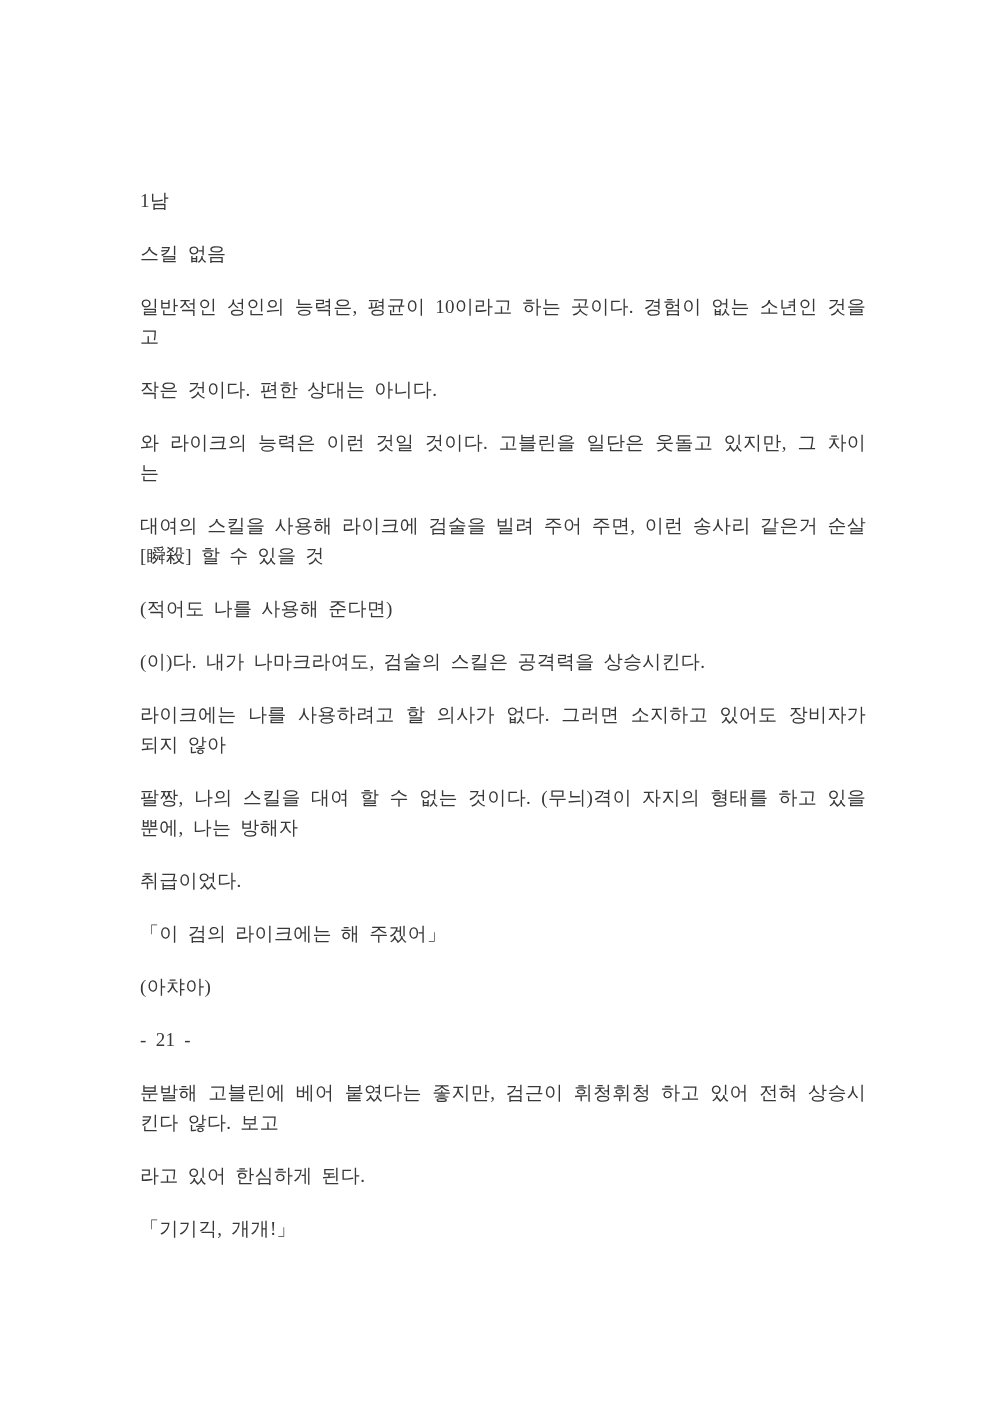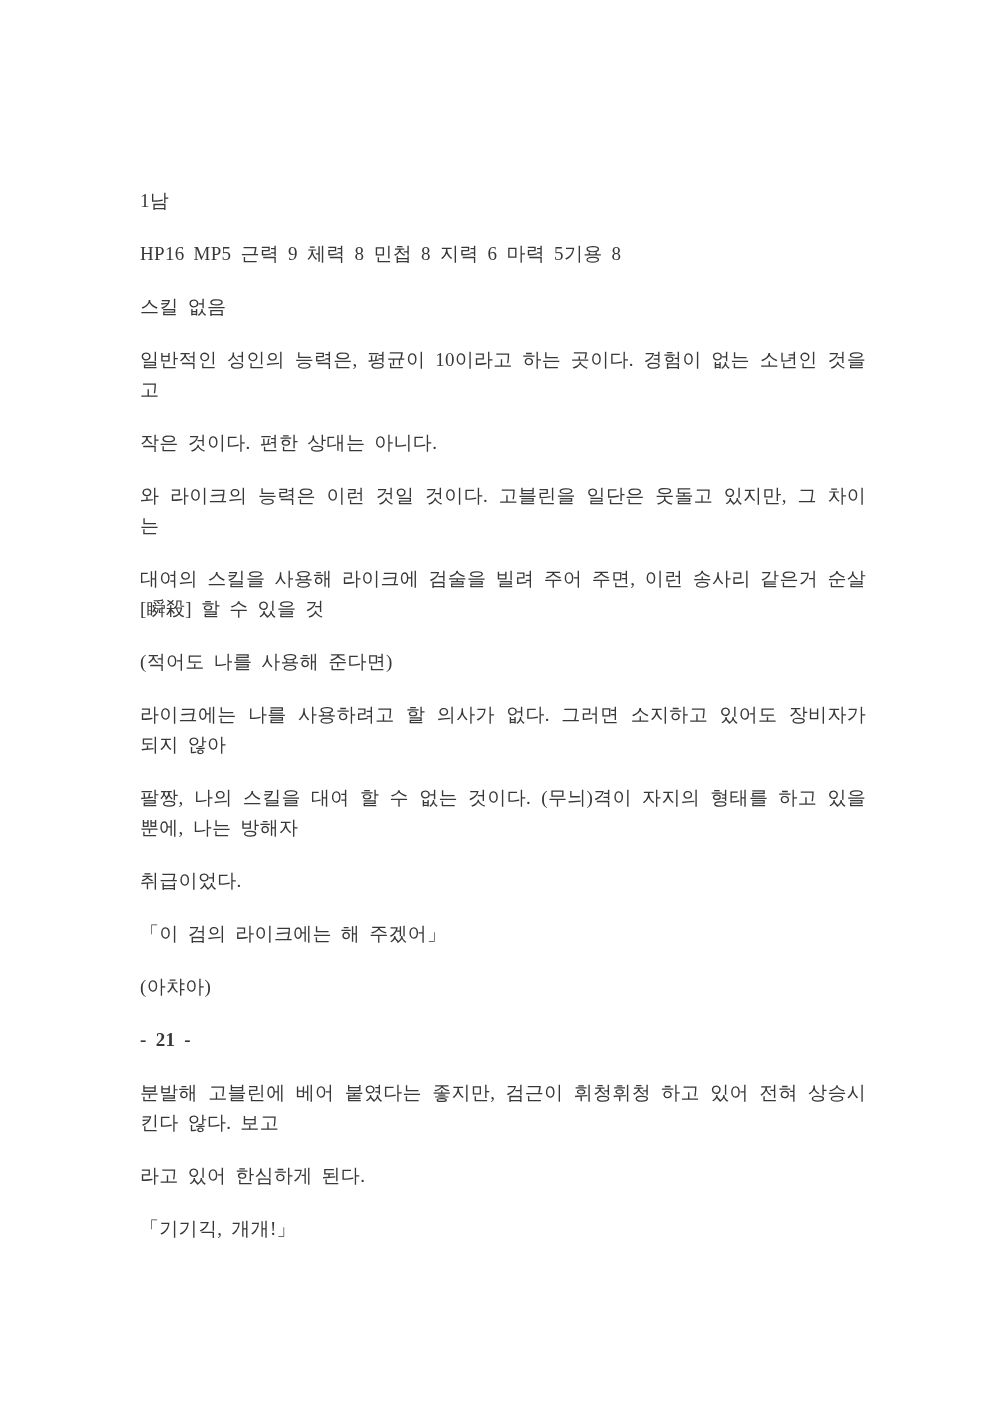--- a/index.html
+++ b/index.html
@@ -27,36 +27,35 @@
     line-height: 30px;
     letter-spacing: 0.3px;
     word-spacing: 4px;
     text-align: justify;
     text-justify: inter-word;
     word-break: break-all;
     color: #383838;
   }
   .doc p.page-number {
     text-align: left;
-    font-weight: bold;
   }
 </style>
 </head>
 <body>
 
 <div class="page">
   <div class="doc">
     <p>1남</p>
-    <p>HP16 MP5 근력 9 체력 8 민첩 8 지력 6 마력 5기용 8</p>
     <p>스킬 없음</p>
     <p>일반적인 성인의 능력은, 평균이 10이라고 하는 곳이다. 경험이 없는 소년인 것을 고</p>
     <p>작은 것이다. 편한 상대는 아니다.</p>
     <p>와 라이크의 능력은 이런 것일 것이다. 고블린을 일단은 웃돌고 있지만, 그 차이는</p>
     <p>대여의 스킬을 사용해 라이크에 검술을 빌려 주어 주면, 이런 송사리 같은거 순살[瞬殺] 할 수 있을 것</p>
     <p>(적어도 나를 사용해 준다면)</p>
+    <p>(이)다. 내가 나마크라여도, 검술의 스킬은 공격력을 상승시킨다.</p>
     <p>라이크에는 나를 사용하려고 할 의사가 없다. 그러면 소지하고 있어도 장비자가 되지 않아</p>
     <p>팔짱, 나의 스킬을 대여 할 수 없는 것이다. (무늬)격이 자지의 형태를 하고 있을 뿐에, 나는 방해자</p>
     <p>취급이었다.</p>
     <p>「이 검의 라이크에는 해 주겠어」</p>
     <p>(아챠아)</p>
     <p class="page-number">- 21 -</p>
     <p>분발해 고블린에 베어 붙였다는 좋지만, 검근이 휘청휘청 하고 있어 전혀 상승시킨다 않다. 보고</p>
     <p>라고 있어 한심하게 된다.</p>
     <p>「기기긱, 개개!」</p>
   </div>

